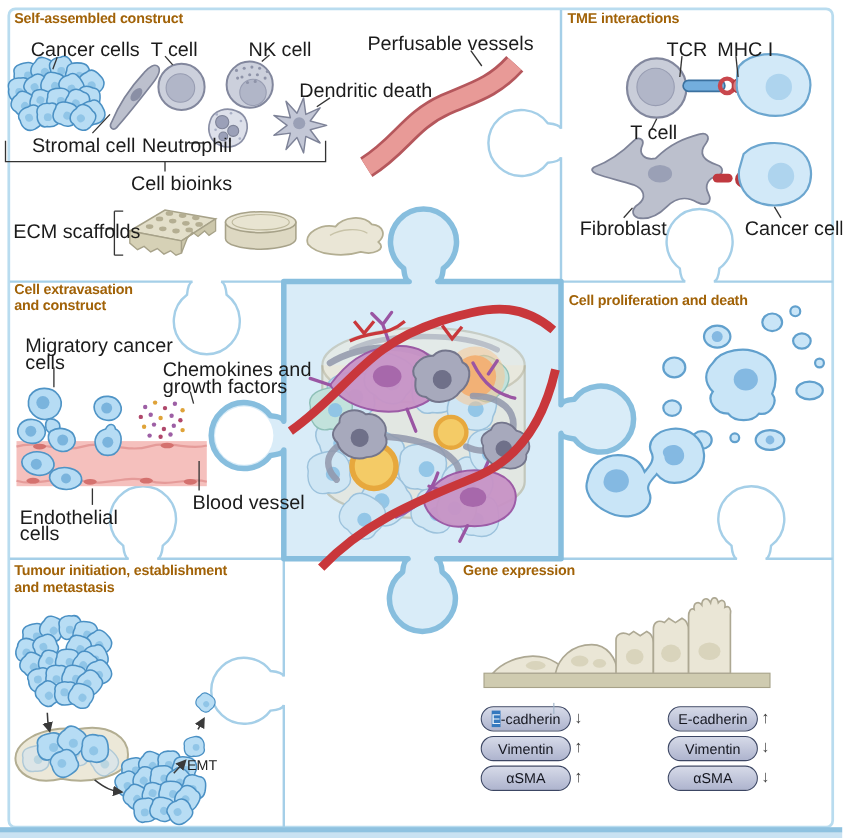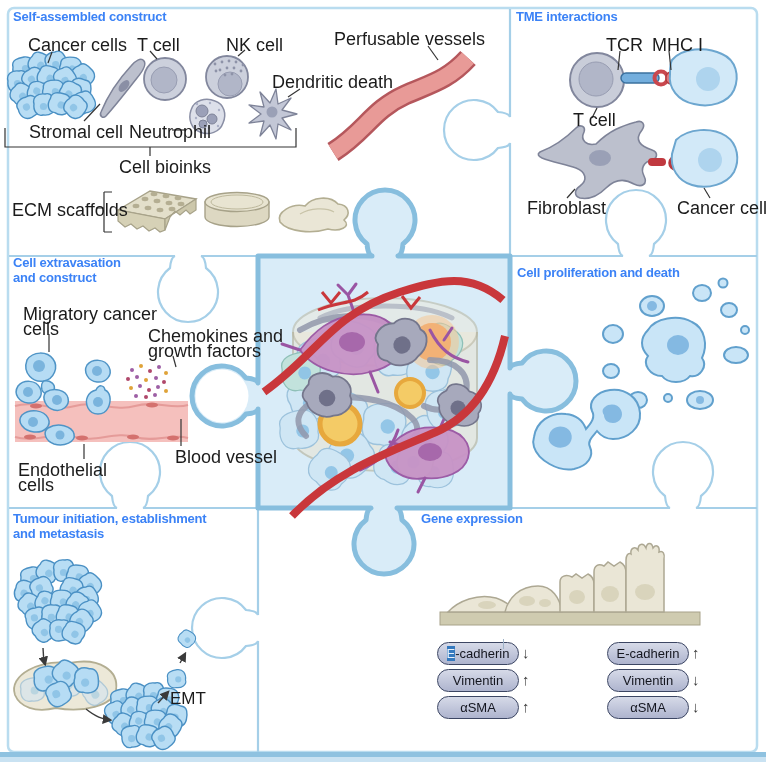--- a/index.html
+++ b/index.html
@@ -1,20 +1,20 @@
 <!DOCTYPE html>
 <html><head>
 <meta charset="utf-8">
 <style>
   html,body{margin:0;padding:0;background:#fff;}
   #fig{position:relative;width:766px;height:762px;background:#fff;overflow:hidden;
        font-family:"Liberation Sans",sans-serif;}
   #art{position:absolute;left:0;top:0;}
   .lb{position:absolute;font-size:18px;line-height:1.12;color:#1b1b1b;white-space:nowrap;}
-  .ti{position:absolute;font-size:13px;font-weight:bold;color:#3b82f6;white-space:nowrap;letter-spacing:-.2px;text-align:center;}
+  .ti{position:absolute;font-size:13px;font-weight:bold;color:#a16207;white-space:nowrap;letter-spacing:-.2px;text-align:center;}
   .pill{position:absolute;width:82px;height:23px;border:1.5px solid #3c4663;border-radius:12px;
         background:linear-gradient(#d6dae8,#aeb4ce);display:flex;align-items:center;justify-content:center;
         font-size:13px;color:#14161f;box-sizing:border-box;}
   .pill .sel{background:#3579be;color:#e8f1fa;}
   .pill .caret{position:absolute;right:14px;top:-4px;width:1px;height:10px;background:#9fb3c8;}
   .arr{position:absolute;font-size:15px;color:#3f3f3f;width:14px;text-align:left;}
   svg .ln{stroke:#333;stroke-width:1.2;fill:none;}
 </style>
 </head>
 <body>
@@ -465,21 +465,21 @@
 <div class="lb" style="left:148px;top:326px">Chemokines and</div>
 <div class="lb" style="left:148px;top:341px">growth factors</div>
 <div class="lb" style="left:18px;top:460px">Endothelial</div>
 <div class="lb" style="left:18px;top:475px">cells</div>
 <div class="lb" style="left:175px;top:447px">Blood vessel</div>
 
 <div class="ti" style="left:13px;top:511px">Tumour initiation, establishment</div>
 
 <div class="ti" style="left:517px;top:265px">Cell proliferation and death</div>
 <div class="ti" style="left:13px;top:526px">and metastasis</div>
-<div class="lb" style="left:170px;top:689px;font-size:17px">EMT</div>
+<div class="lb" style="left:170px;top:689px;font-size:13px">EMT</div>
 
 <div class="ti" style="left:421px;top:511px">Gene expression</div>
 
 <div class="pill" style="left:437px;top:642px">
   <span class="sel">E</span>
       <span>-cadherin</span>
   <span class="caret"></span>
 </div>
 <div class="arr" style="left:522px;top:644px">↓</div>
 <div class="pill" style="left:437px;top:669px">

